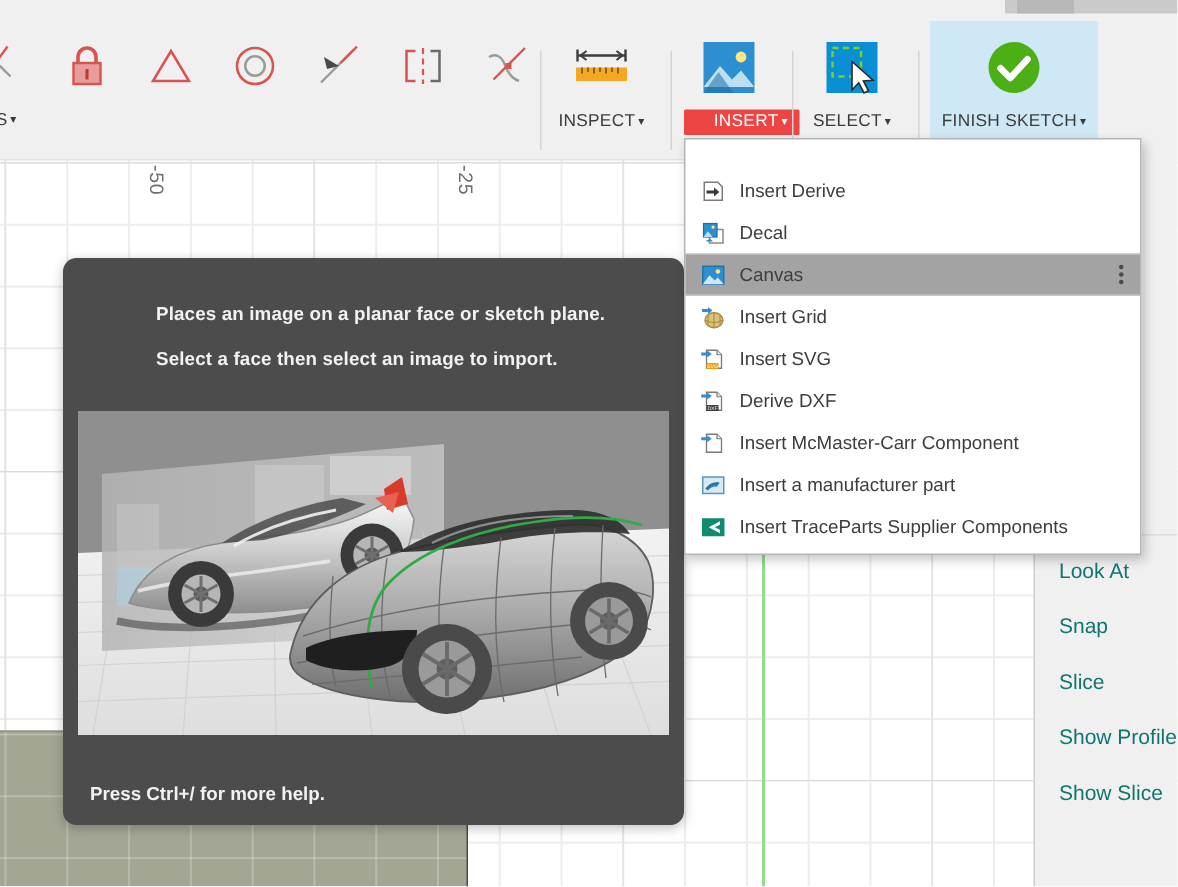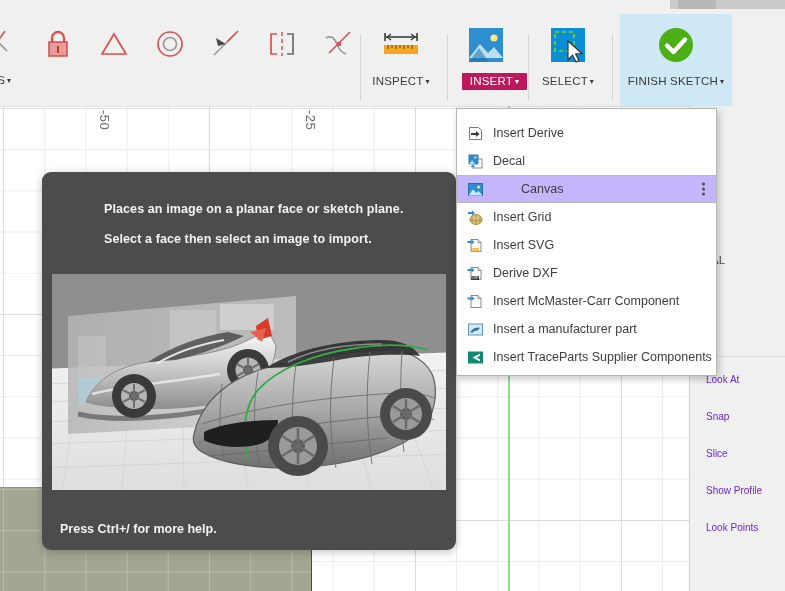--- a/index.html
+++ b/index.html
@@ -62,22 +62,22 @@
   
   .constraint-row { position: absolute; left: -26px; top: 0; }
   .c-ico { width: 56px; height: 60px; display: flex; align-items: center; justify-content: center; }
   .constraints-label {
     position: absolute; left: -26px; top: 60px; width: 360px;
     font-size: 11.5px; color: #3b3b3b;
   }
 
   
   .label-active-blue {
-    background: #be185d; color: #ffffff;
-    padding: 2px 8px 3px 8px; border-radius: 1px; margin-left: 17px;
+    background: #ef4444; color: #ffffff;
+    padding: 2px 8px 3px 20px; border-radius: 1px; margin-left: 17px;
   }
   .tb-btn.finish { background: #cfe8f5; width: 112px; }
   .tb-btn.finish .tb-icon { width: 112px; }
 
   
   .canvas {
     position: absolute; left: 0; top: 106px; width: 785px; height: 485px;
     background: #ffffff;
     overflow: hidden;
   }
@@ -154,35 +154,35 @@
     position: absolute; left: 18px; bottom: 14px;
     font-size: 12.5px; font-weight: bold; color: #f2f2f2;
   }
   .tt-image {
     position: absolute; left: 10px; top: 102px; width: 394px; height: 216px;
     background: #8f8f8f; overflow: hidden;
   }
 
   
   .menu {
-    position: absolute; left: 456px; top: 108px;
-    width: 261px;
+    position: absolute; left: 456px; top: 92px;
+    width: 305px;
     background: #ffffff;
     border: 1px solid #b5b5b5;
     box-shadow: 2px 3px 7px rgba(0,0,0,.22);
-    padding: 10px 0 4px 0;
+    padding: 20px 0 4px 0;
     box-sizing: border-box;
   }
   .menu-item {
     position: relative;
     height: 28px; display: flex; align-items: center;
     padding-left: 9px; box-sizing: border-box;
     font-size: 12.5px; color: #3d3d3d;
   }
-  .menu-item.sel { background: #c4b5fd; box-shadow: inset 0 1px 0 #b9b9b9, inset 0 -1px 0 #b9b9b9; gap: 28px; }
+  .menu-item.sel { background: #a3a3a3; box-shadow: inset 0 1px 0 #b9b9b9, inset 0 -1px 0 #b9b9b9; }
   .mi-icon {
     width: 18px; height: 18px; margin-right: 9px;
     display: flex; align-items: center; justify-content: center; flex: 0 0 18px;
   }
   .mi-label { white-space: nowrap; }
   .mi-more {
     position: absolute; right: 11px; top: 50%; transform: translateY(-50%);
     display: flex; flex-direction: column; gap: 2px;
   }
   .mi-more i { width: 3px; height: 3px; background: #4a4a4a; border-radius: 50%; display:block; }
@@ -194,21 +194,21 @@
     border-left: 1px solid #cfcfcf;
   }
   .palette-top-label {
     position: absolute; left: 2px; top: 148px;
     font-size: 11.5px; color: #4a4a4a; letter-spacing: .2px;
   }
   .palette-list { position: absolute; left: 0; top: 255px; width: 95px; }
   .palette-item {
     height: 37px; display: flex; align-items: center;
     padding-left: 16px; box-sizing: border-box;
-    font-size: 10px; color: #6d28d9; white-space: nowrap;
+    font-size: 14px; color: #0f766e; white-space: nowrap;
   }
   .palette-divider {
     position: absolute; left: 0; top: 250px; width: 95px; height: 1px; background: #dcdcdc;
   }
 </style>
 </head>
 <body>
 
 <div id="app">
 
@@ -465,21 +465,21 @@
       <div class="palette-item">
           <span>Snap</span>
         </div>
       <div class="palette-item">
           <span>Slice</span>
         </div>
       <div class="palette-item">
           <span>Show Profile</span>
         </div>
       <div class="palette-item">
-          <span>Look Points</span>
+          <span>Show Slice</span>
         </div>
     </div>
   </div>
 
   <div class="menu">
 
     <div class="menu-item">
       <span class="mi-icon">
         <svg width="17" height="17" viewBox="0 0 17 17">
           <path d="M2.5 2.5 h9 l3 3 v9 h-12 Z" fill="#ffffff" stroke="#7a7a7a" stroke-width="1"></path>

